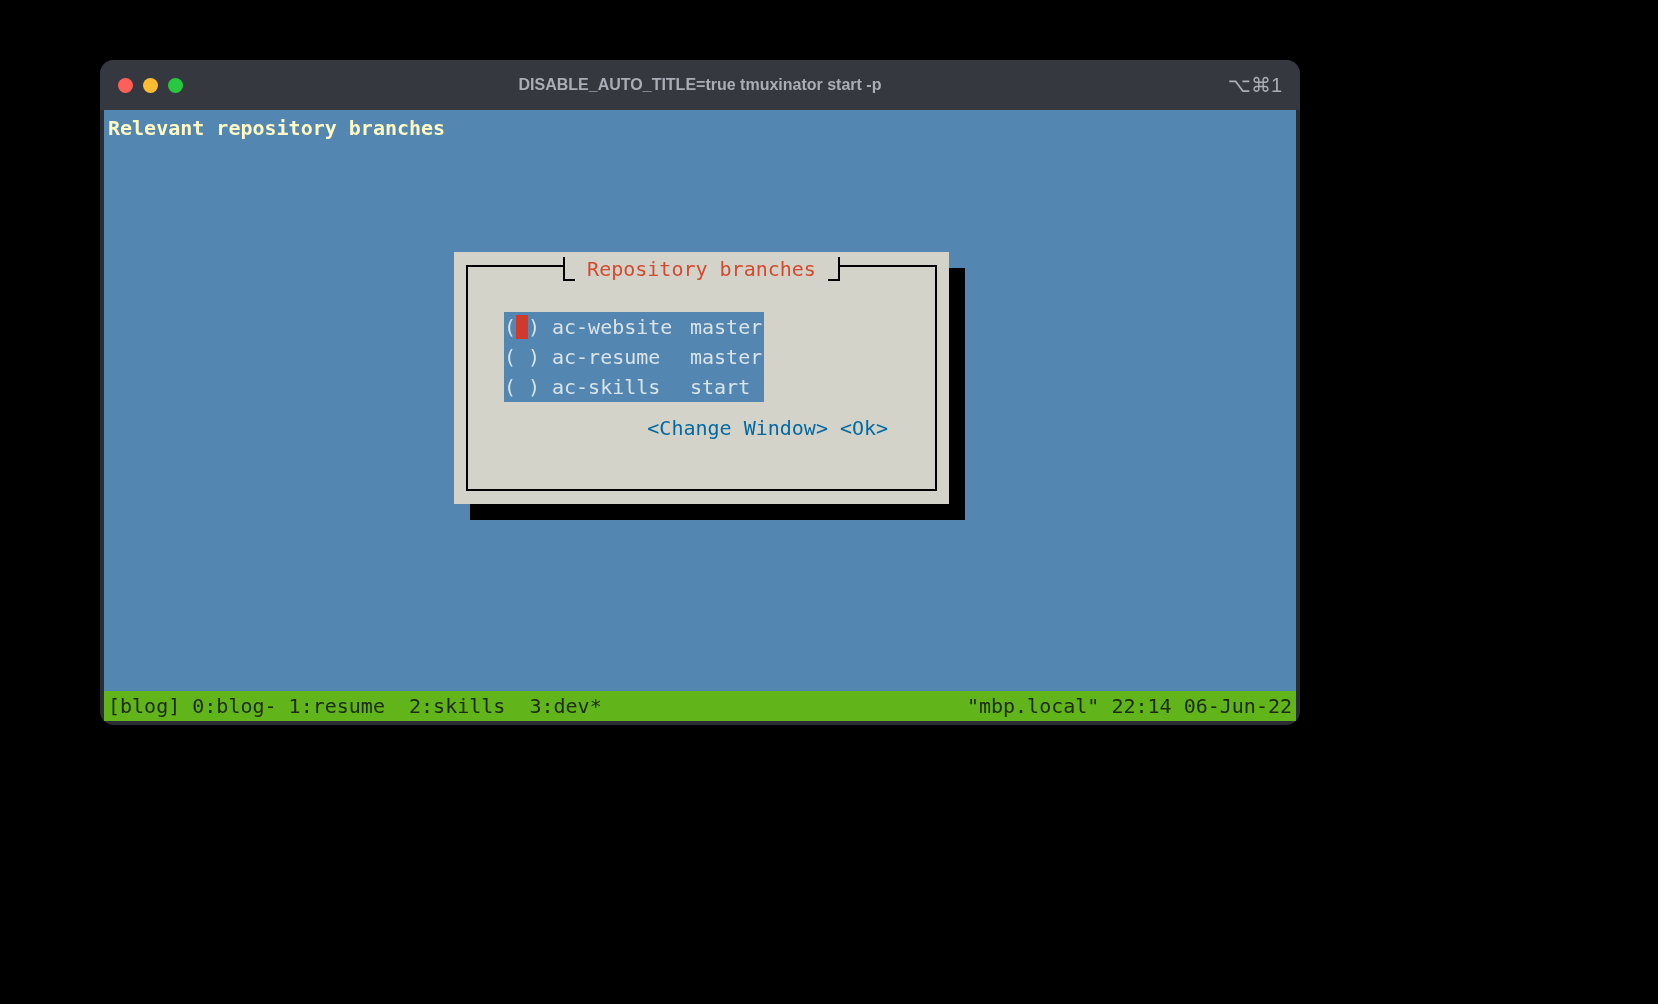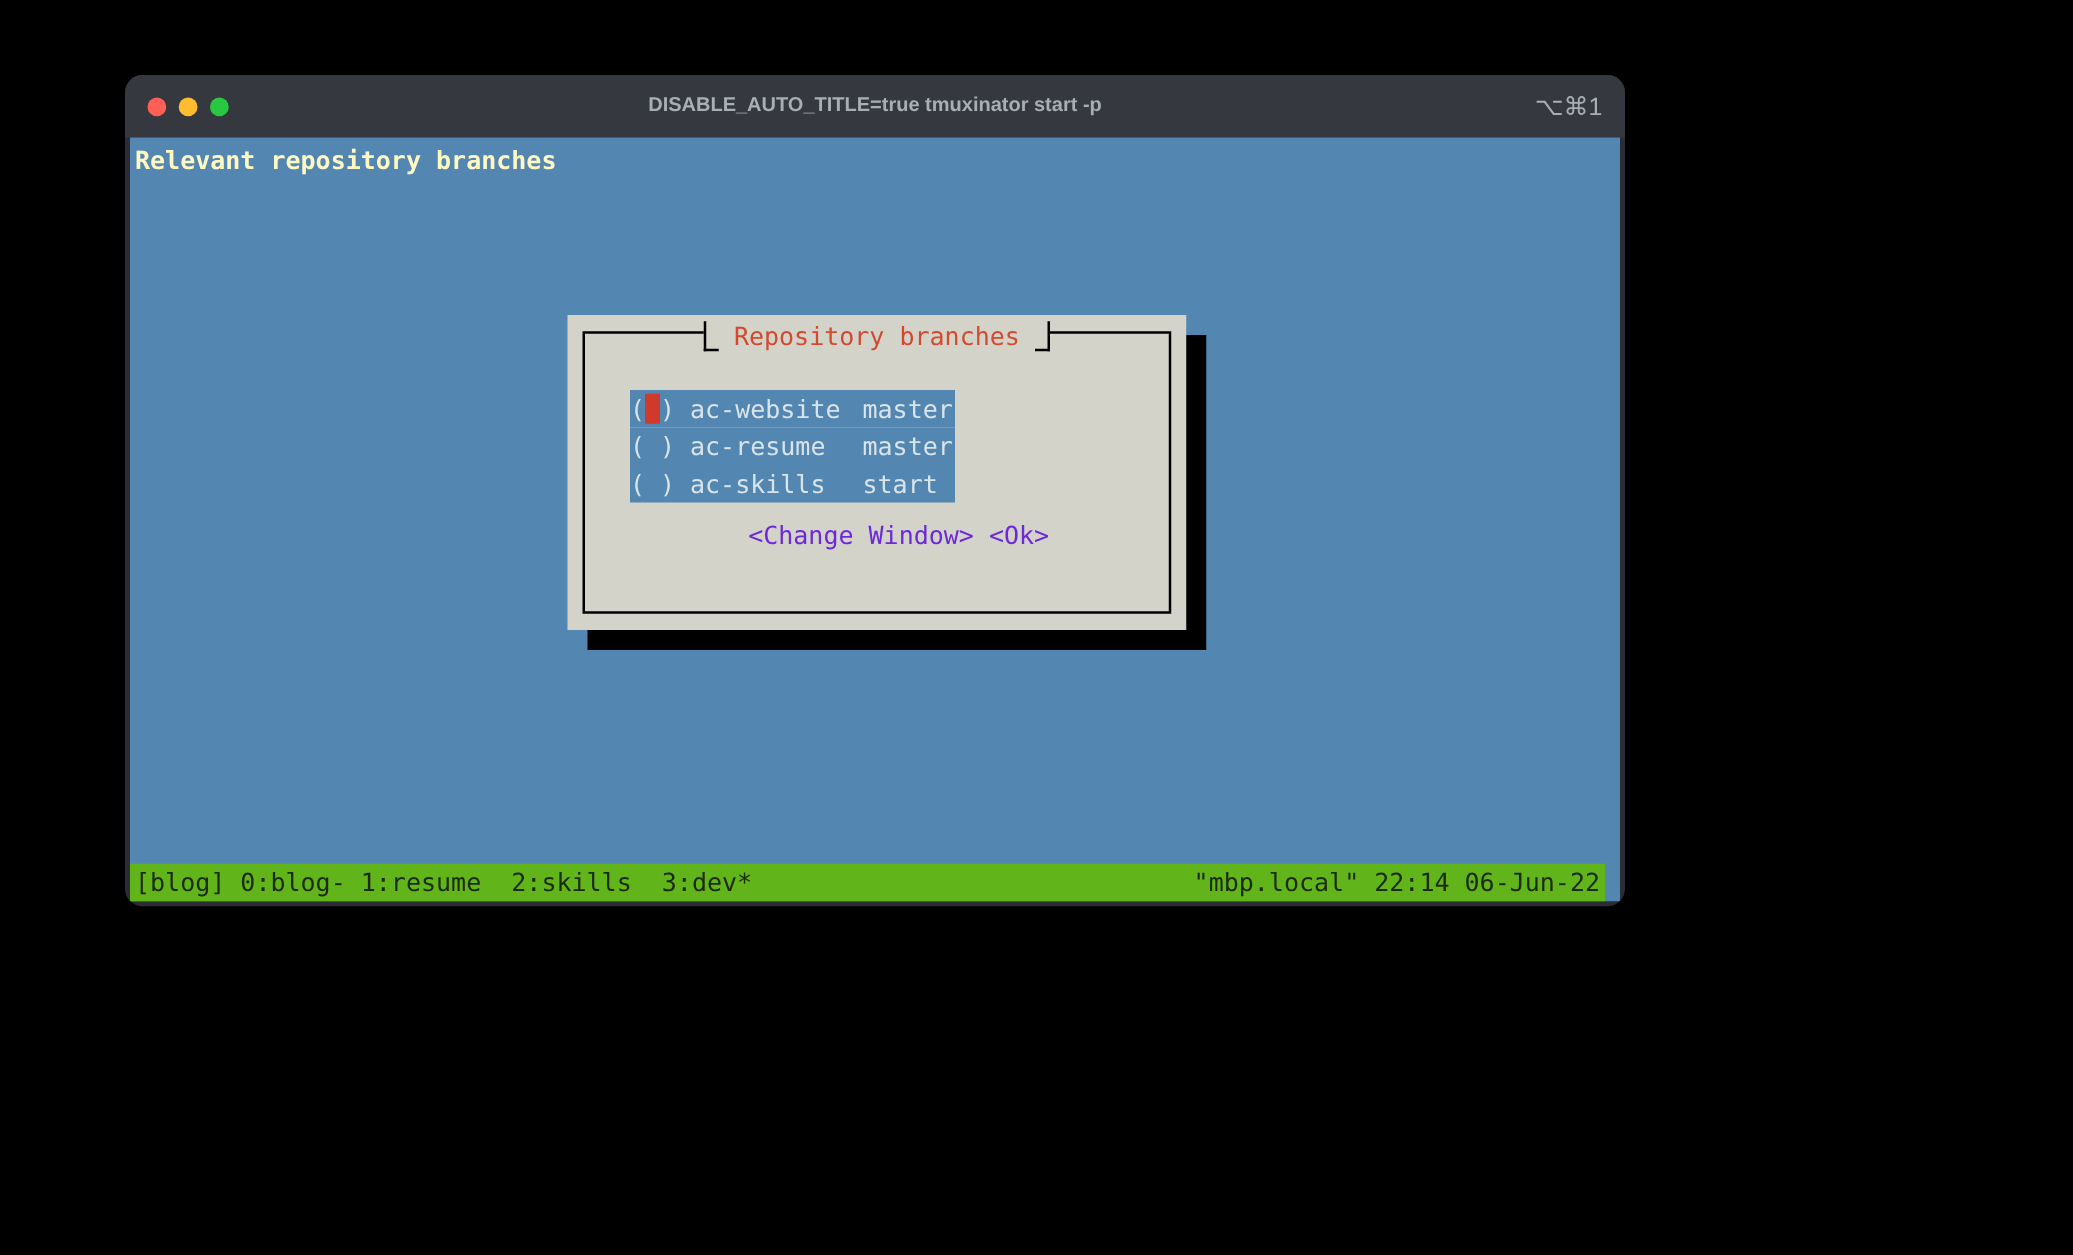--- a/index.html
+++ b/index.html
@@ -72,21 +72,21 @@
     color: #fef9c3;
     font-size: 20px;
     padding: 6px 4px 0 4px;
     white-space: pre;
     font-weight: bold;
   }
 
   
   .status-bar {
     position: absolute;
-    left: 0; right: 12px; bottom: 0;
+    left: 0; right: 0; bottom: 0;
     height: 30px;
     background: #61b41a;
     color: #1c2a0e;
     font-size: 20px;
     display: flex;
     align-items: center;
     padding: 0 4px;
   }
   .status-left { white-space: pre; }
   .status-right { margin-left: auto; white-space: pre; }
@@ -172,22 +172,22 @@
   }
   .radio-row .space { display:inline-block; width:12px; }
   .radio-row .gap { display:inline-block; width:12px; }
   .radio-row .name { width: 132px; display:inline-block; }
   .radio-row .branch { padding-left: 6px; }
 
   .dialog-buttons {
     position: absolute;
     bottom: 40px;
     left: 0; right: 12px;
-    text-align: left;
-    color: #6d28d9;
+    text-align: center;
+    color: #0369a1;
     white-space: pre;
   }
 </style>
 </head>
 <body>
 
 <div class="stage">
   <div class="term-window">
 
     <div class="titlebar">

